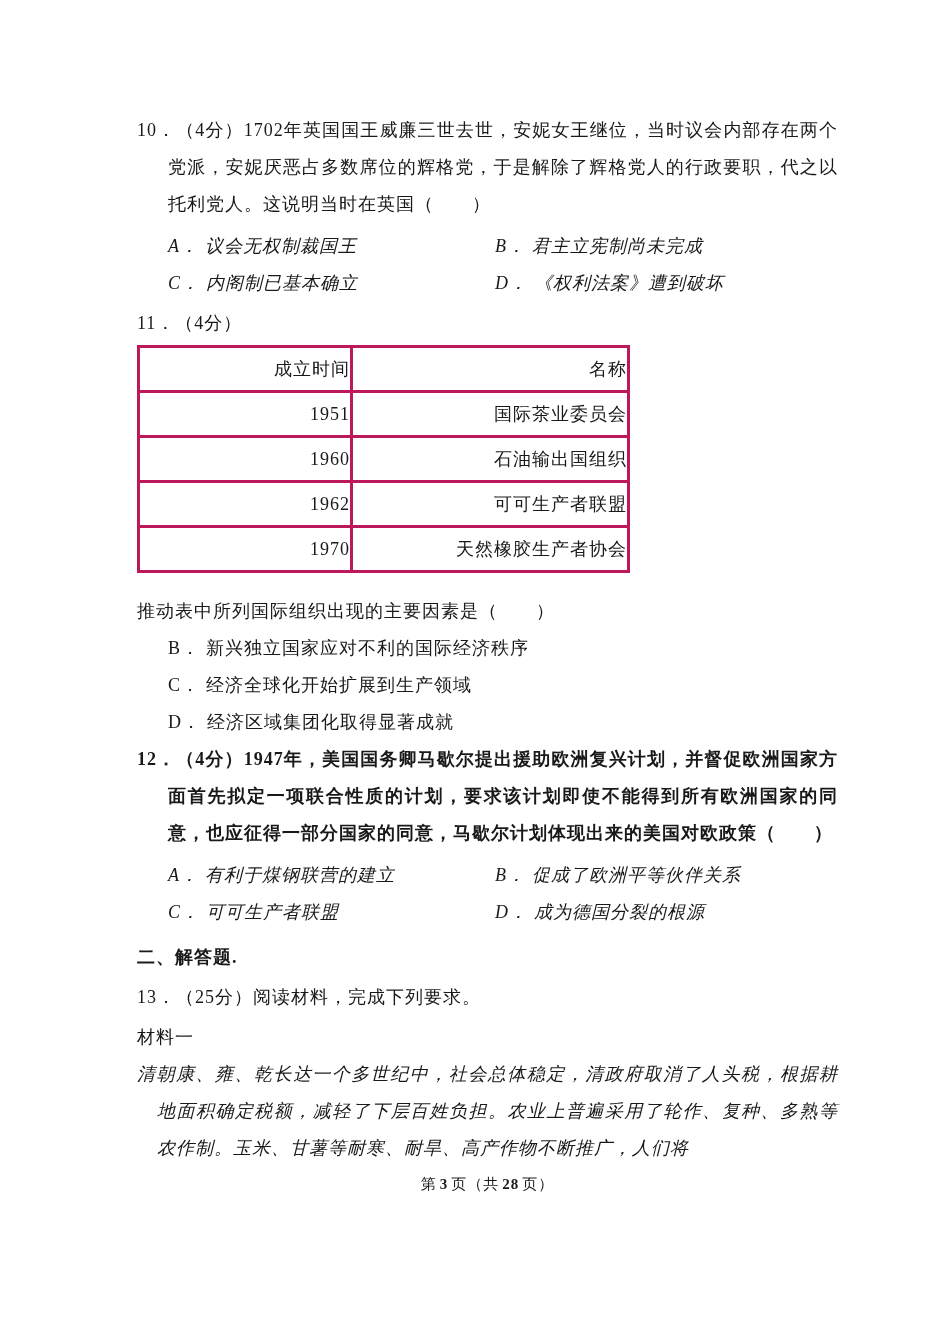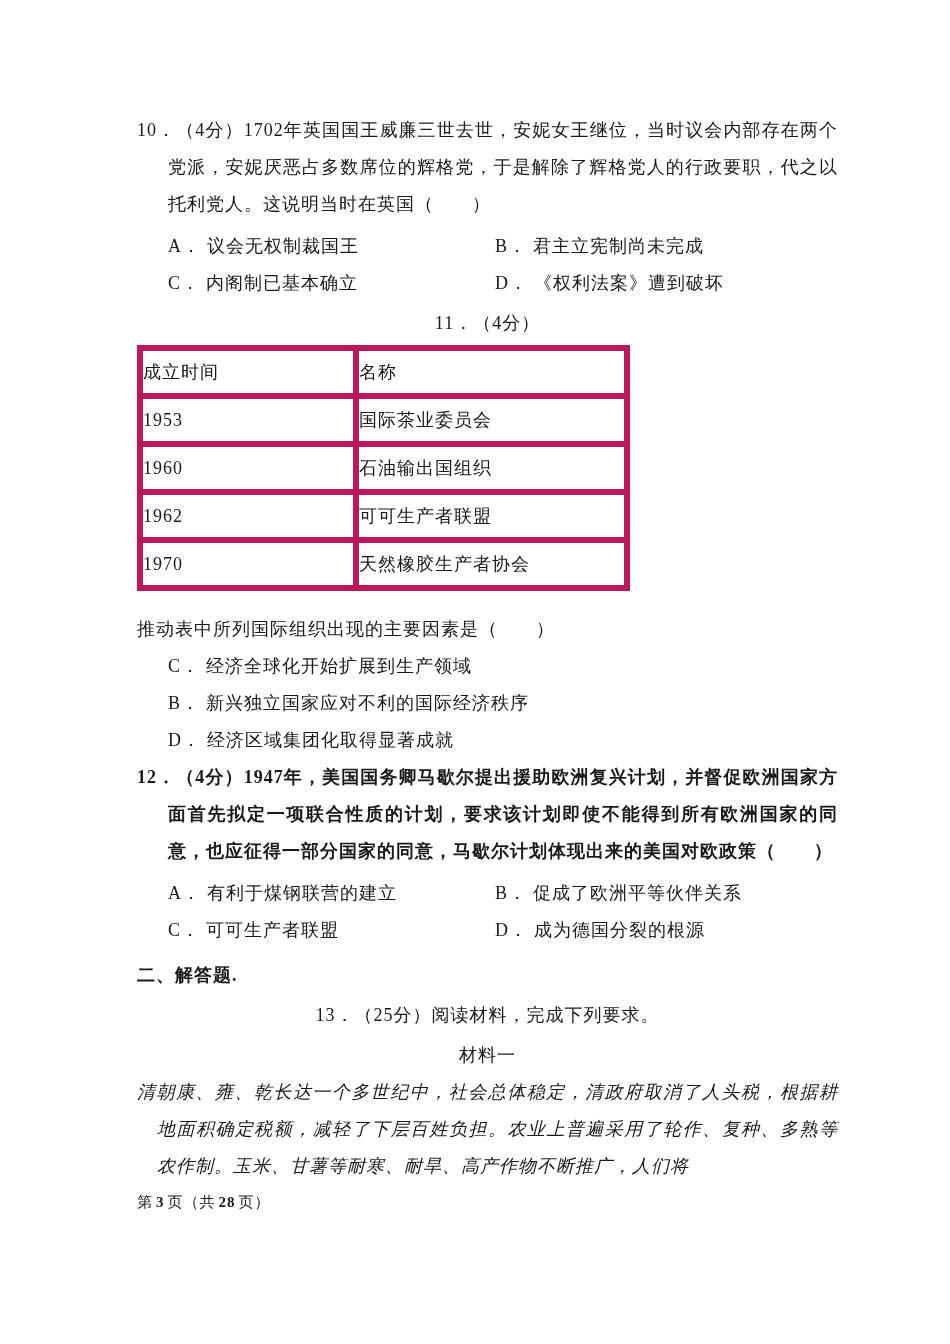--- a/index.html
+++ b/index.html
@@ -23,38 +23,39 @@
     text-align:justify;
   }
   .qnum{white-space:nowrap;}
   .opts2{
     display:grid;
     grid-template-columns:327px auto;
     padding-left:31px;
     line-height:37px;
     letter-spacing:1px;
     margin-top:5px;
+    font-style:italic;
   }
   .opts1{
     padding-left:31px;
     line-height:37px;
     letter-spacing:1px;
   }
   .opt .ol{margin-right:6px;}
-  .numline{line-height:37px;letter-spacing:1px;margin-top:3px;text-align:center;}
+  .numline{line-height:37px;letter-spacing:1px;margin-top:3px;}
   table.orgs{
     border-collapse:collapse;
     table-layout:fixed;
     width:493px;
     margin:3px 0 0 0;
   }
   table.orgs td,table.orgs th{
-    border:6px solid #be185d;
+    border:3px solid #be185d;
     height:42px;
-    text-align:left;
+    text-align:right;
     vertical-align:middle;
     font-weight:normal;
     letter-spacing:1px;
     padding:0;
   }
   table.orgs .c1{width:210px;}
   .stemline{line-height:37px;letter-spacing:1px;margin-top:20px;}
   .sectionhead{
     font-weight:bold;
     line-height:37px;
@@ -64,21 +65,21 @@
   p.material{
     margin:0;
     line-height:37px;
     letter-spacing:1px;
     padding-left:20px;
     text-indent:-20px;
     text-align:justify;
     font-style:italic;
   }
   .footer{
-    text-align:left;
+    text-align:center;
     font-size:15px;
     line-height:30px;
     letter-spacing:1px;
     margin-top:2px;
   }
   .footer b{margin:0 3px;}
   .mt6{margin-top:6px;font-weight:bold;}
 </style>
 </head>
 <body>
@@ -96,42 +97,42 @@
 
     <div class="numline"><span class="qnum">11．</span><span>（4分）</span></div>
 
     <table class="orgs">
       <tbody>
           <tr>
         <th class="c1">成立时间</th>
         <th>名称</th>
       </tr>
       <tr>
-        <td class="c1">1953</td>
+        <td class="c1">1951</td>
         <td>国际茶业委员会</td>
       </tr>
       <tr>
         <td class="c1">1960</td>
         <td>石油输出国组织</td>
       </tr>
       <tr>
         <td class="c1">1962</td>
         <td>可可生产者联盟</td>
       </tr>
       <tr>
         <td class="c1">1970</td>
         <td>天然橡胶生产者协会</td>
       </tr>
     </tbody>
       </table>
 
     <div class="stemline">推动表中所列国际组织出现的主要因素是（　　）</div>
     <div class="opts1">
+      <div class="opt"><span class="ol">B．</span><span>新兴独立国家应对不利的国际经济秩序</span></div>
       <div class="opt"><span class="ol">C．</span><span>经济全球化开始扩展到生产领域</span></div>
-      <div class="opt"><span class="ol">B．</span><span>新兴独立国家应对不利的国际经济秩序</span></div>
       <div class="opt"><span class="ol">D．</span><span>经济区域集团化取得显著成就</span></div>
     </div>
 
     <p class="stem mt6"><span class="qnum">12．</span><span>（4分）1947年，美国国务卿马歇尔提出援助欧洲复兴计划，并督促欧洲国家方面首先拟定一项联合性质的计划，要求该计划即使不能得到所有欧洲国家的同意，也应征得一部分国家的同意，马歇尔计划体现出来的美国对欧政策（　　）</span></p>
     <div class="opts2">
       <div class="opt"><span class="ol">A．</span><span>有利于煤钢联营的建立</span></div>
       <div class="opt"><span class="ol">B．</span><span>促成了欧洲平等伙伴关系</span></div>
       <div class="opt"><span class="ol">C．</span><span>可可生产者联盟</span></div>
       <div class="opt"><span class="ol">D．</span><span>成为德国分裂的根源</span></div>
     </div>

